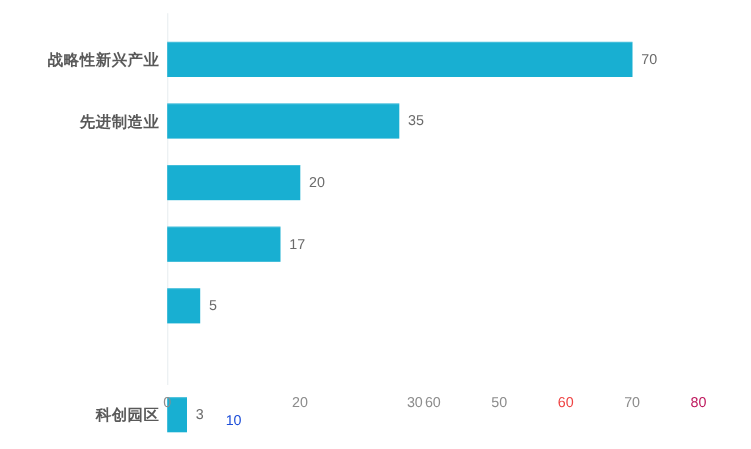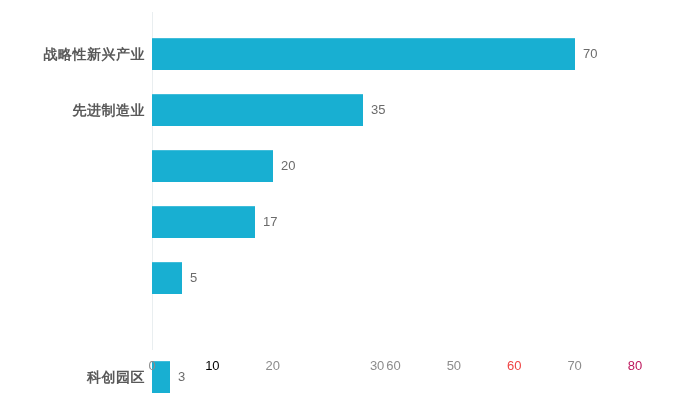--- a/index.html
+++ b/index.html
@@ -125,21 +125,21 @@
           <div class="cat-label">科创园区</div>
           <div class="bar" style="width: 18px; background: rgb(24, 175, 210);"></div>
           <div class="bar-value" style="left: 178px;">3</div>
         </div>
       </div>
 
   </div>
 
   <div class="x-axis" id="x-axis">
       <div class="x-tick" style="left: 152px; color: rgb(140, 140, 140);">0</div>
-      <div class="x-tick" style="left: 212.375px; color: #000000;">10</div>
+      <div class="x-tick" style="left: 212.375px; color: #1d4ed8; margin-top: 16px;">10</div>
       <div class="x-tick" style="left: 272.75px; color: rgb(140, 140, 140);">20</div>
       <div class="x-tick" style="left: 333.125px; color: rgb(140, 140, 140); margin-left: 44px;">30</div>
       <div class="x-tick" style="left: 393.5px; color: rgb(140, 140, 140);">60</div>
       <div class="x-tick" style="left: 453.875px; color: rgb(140, 140, 140);">50</div>
       <div class="x-tick" style="left: 514.25px; color: #ef4444;">60</div>
       <div class="x-tick" style="left: 574.625px; color: rgb(140, 140, 140);">70</div>
       <div class="x-tick" style="left: 635px; color: #be185d;">80</div>
     </div>
 
 </div>

